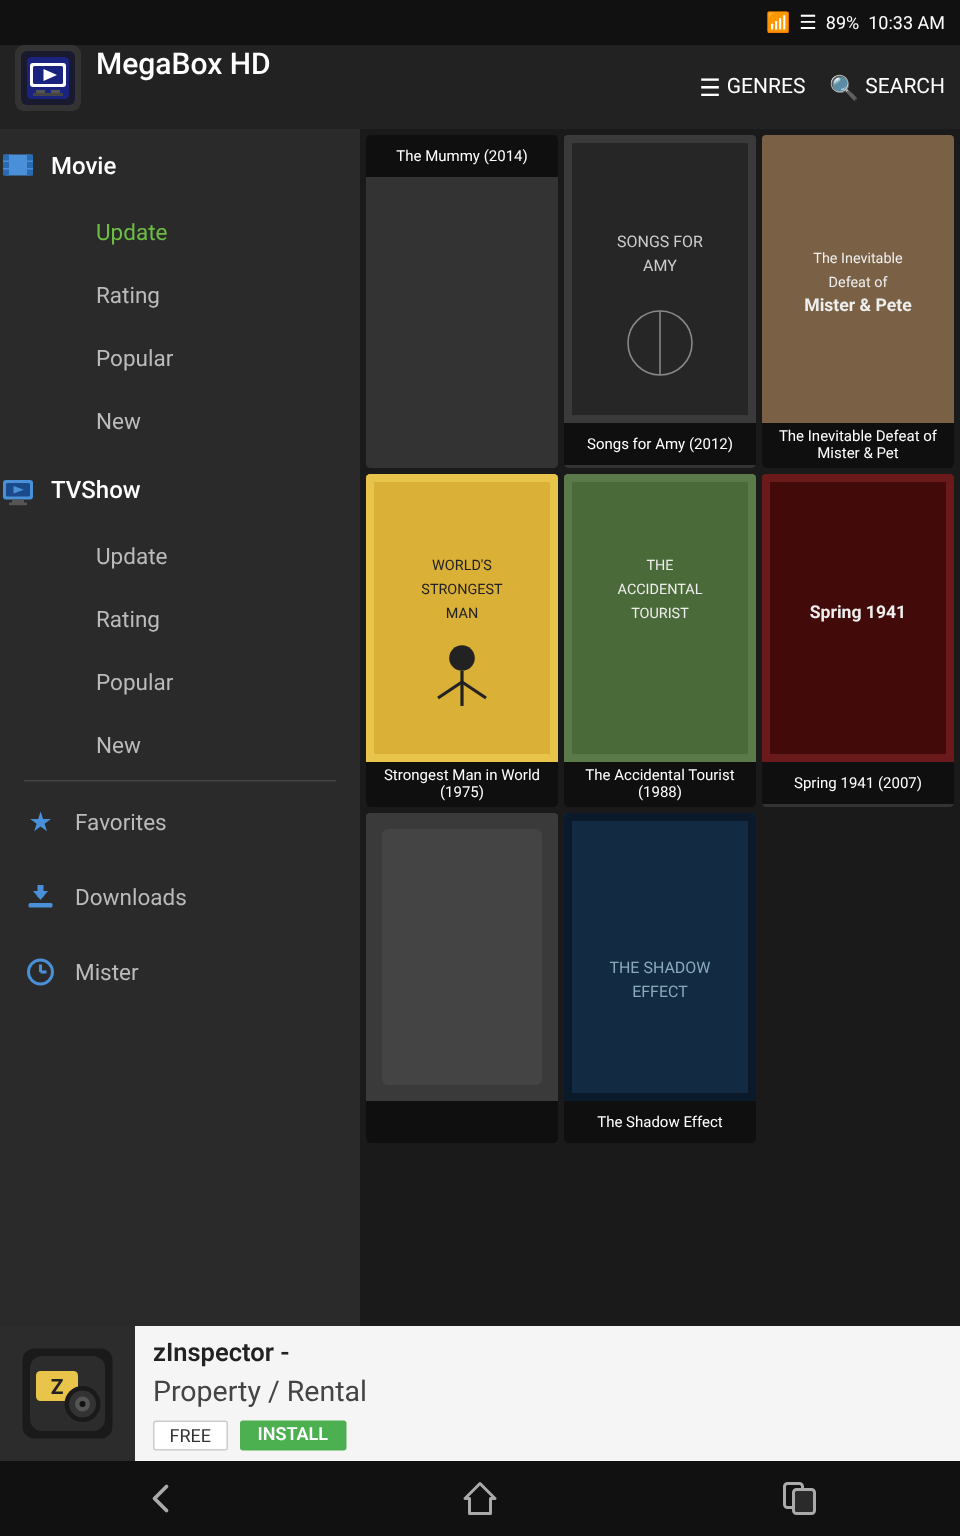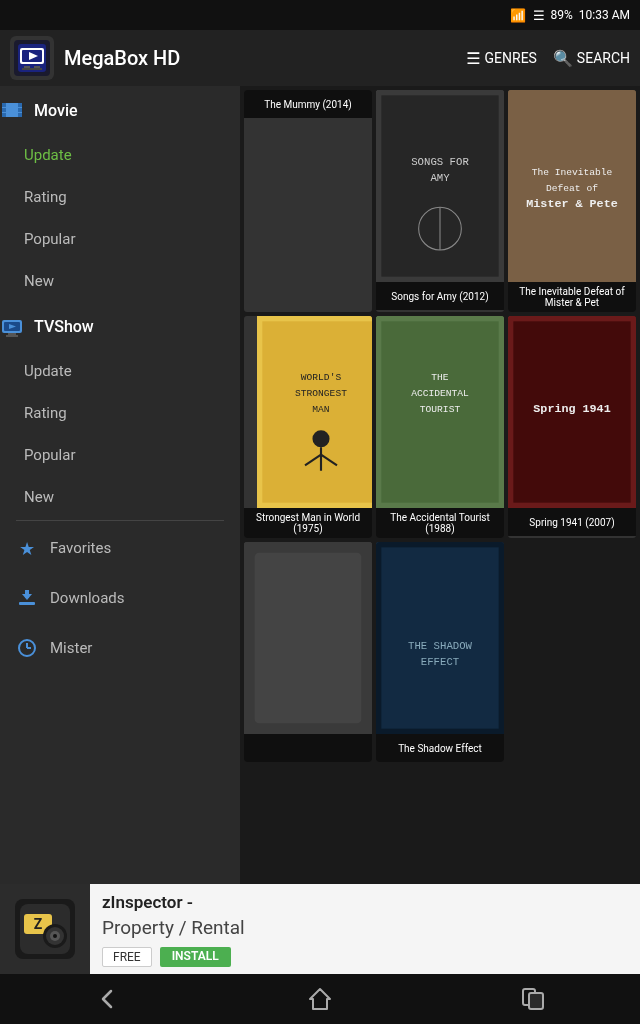--- a/index.html
+++ b/index.html
@@ -32,21 +32,20 @@
       color: #fff;
       font-size: 12px;
     }
 
     
     .top-bar {
       width: 640px;
       height: 56px;
       background: #222;
       display: flex;
-      align-items: center;
       padding: 0 10px;
       gap: 10px;
     }
     .app-logo {
       width: 44px;
       height: 44px;
       background: #333;
       border-radius: 6px;
       display: flex;
       align-items: center;
@@ -110,21 +109,21 @@
       font-weight: 500;
     }
     .sidebar-section-icon {
       width: 24px;
       height: 24px;
       display: flex;
       align-items: center;
       justify-content: center;
     }
     .sidebar-item {
-      padding: 12px 16px 12px 24px;
+      padding: 12px 16px 12px 64px;
       color: #bbb;
       font-size: 15px;
       cursor: pointer;
     }
     .sidebar-item.active {
       color: #6dbe45;
     }
     .sidebar-bottom-item {
       display: flex;
       align-items: center;
@@ -169,21 +168,20 @@
     }
     .movie-poster-img {
       position: absolute;
       top: 0; left: 0; right: 0; bottom: 0;
       display: flex;
       align-items: center;
       justify-content: center;
       font-size: 11px;
       color: #aaa;
       padding: 20px;
-      font-family: Liberation Mono, monospace;
     }
     .movie-title {
       color: #fff;
       font-size: 10px;
       padding: 4px;
       text-align: center;
       background: rgba(0,0,0,0.7);
       min-height: 28px;
       display: flex;
       align-items: center;
@@ -279,21 +277,21 @@
       justify-content: center;
       cursor: pointer;
       color: #aaa;
       font-size: 22px;
     }
 
     
     .poster-mummy { background: linear-gradient(135deg, #8B7355 0%, #5C3A1E 100%); }
     .poster-songs { background: linear-gradient(135deg, #4a4a4a 0%, #2a2a2a 100%); }
     .poster-mister { background: linear-gradient(135deg, #6B5B45 0%, #3a2a1a 100%); }
-    .poster-strongest { background: linear-gradient(135deg, #e8c44a 0%, #c8941a 100%); margin-left: 13px; }
+    .poster-strongest { background: linear-gradient(135deg, #e8c44a 0%, #c8941a 100%); }
     .poster-tourist { background: linear-gradient(135deg, #6B8E5A 0%, #3a5a2a 100%); }
     .poster-spring { background: linear-gradient(135deg, #8B2020 0%, #2a0000 100%); }
     .poster-empty1 { background: #3a3a3a; }
     .poster-shadow { background: linear-gradient(135deg, #1a3a5a 0%, #0a0a1a 100%); }
     .poster-empty2 { background: #3a3a3a; }
 
     .divider-line {
       height: 1px;
       background: #444;
       margin: 2px 16px;

